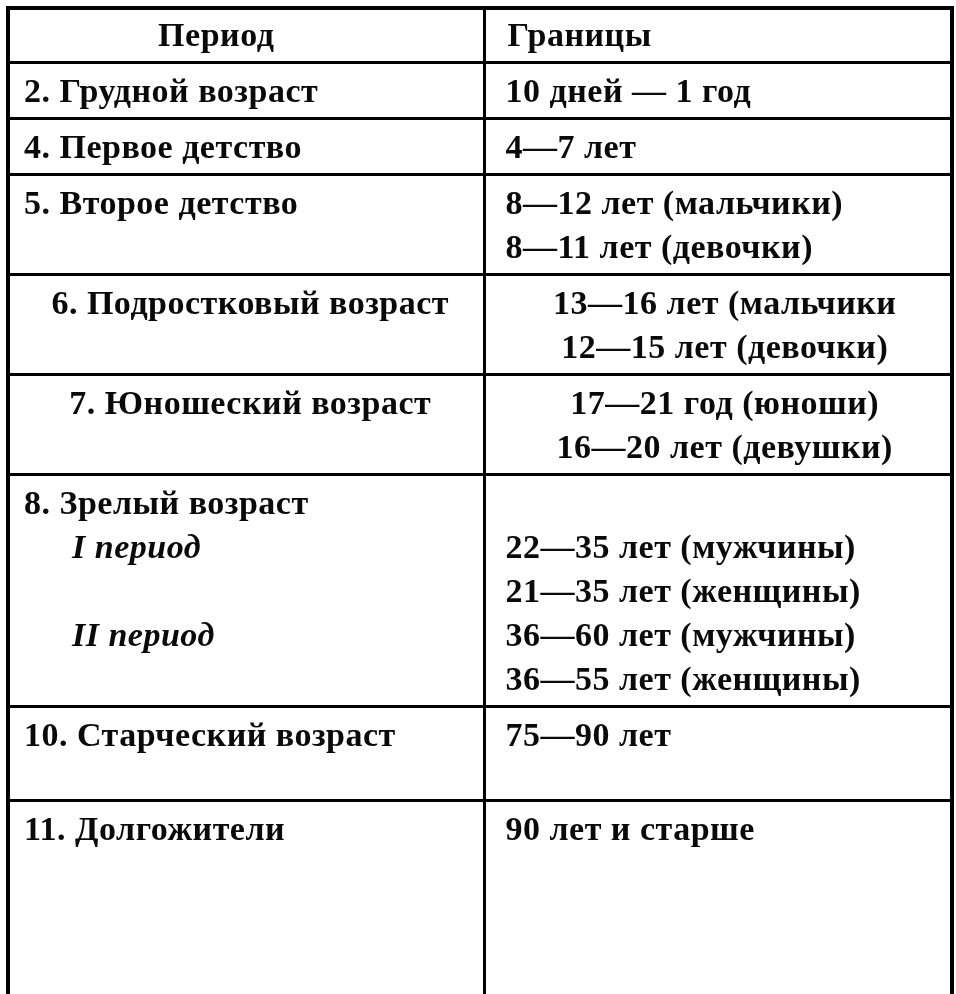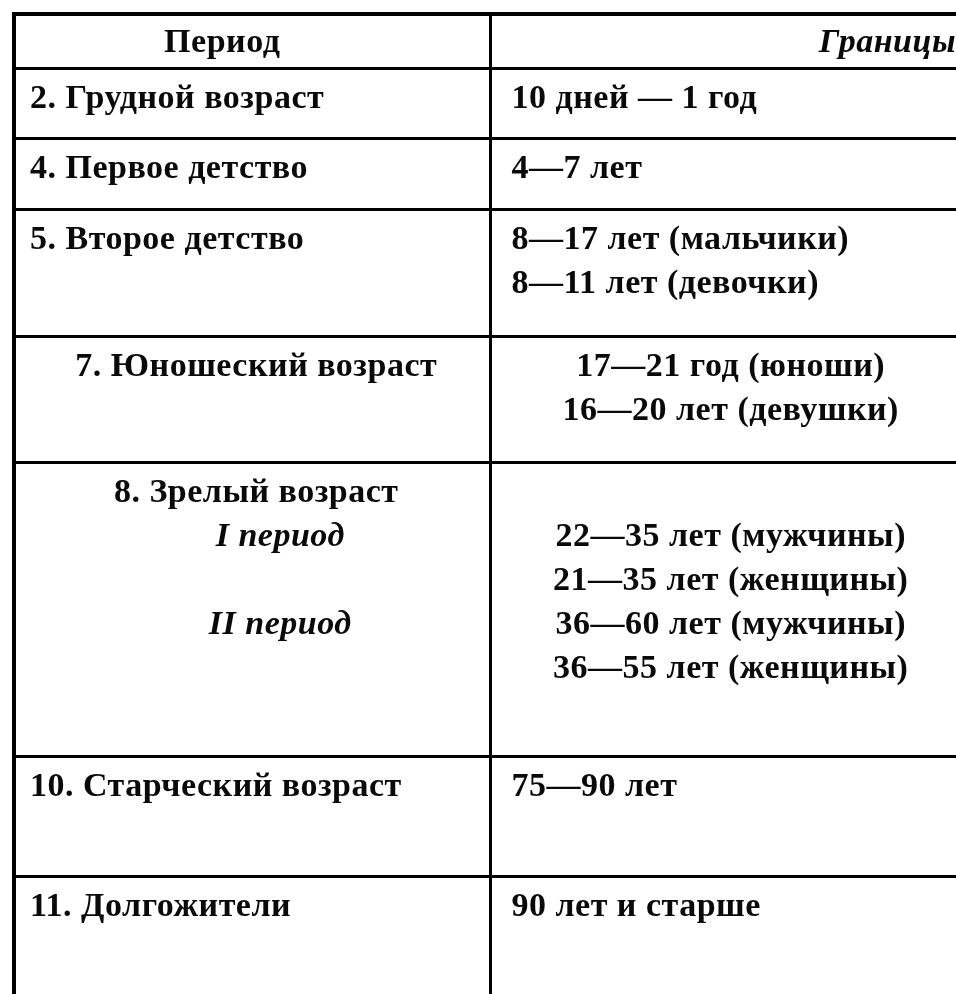--- a/index.html
+++ b/index.html
@@ -5,21 +5,21 @@
   html, body {
     margin: 0;
     padding: 0;
     background: #ffffff;
   }
   .page {
     width: 956px;
     height: 994px;
     background: #ffffff;
     box-sizing: border-box;
-    padding: 12px;
+    padding: 6px;
     font-family: "Liberation Serif", "DejaVu Serif", serif;
     color: #000;
   }
   table.age-table {
     width: 948px;
     height: 986px;
     border-collapse: collapse;
     table-layout: fixed;
     border: 4px solid #000;
   }
@@ -31,21 +31,21 @@
     letter-spacing: 0.5px;
     color: #0a0a0a;
     box-sizing: border-box;
   }
   thead th {
     height: 54px;
     vertical-align: middle;
     padding: 0;
   }
   th.h-period { text-align: center; padding-right: 60px; }
-  th.h-bounds { text-align: right; padding-left: 22px; font-style: italic; }
+  th.h-bounds { text-align: left; padding-left: 22px; }
   td {
     vertical-align: top;
     padding: 5px 6px 4px 14px;
   }
   td.bounds-cell { padding-left: 20px; }
   .line {
     min-height: 44px;
     line-height: 44px;
     white-space: nowrap;
   }
@@ -97,25 +97,34 @@
     <td class="bounds-cell">
             <div class="line">4—7 лет</div>
           </td>
   </tr>
 
   <tr class="data-row">
     <td class="period-cell">
             <div class="line">5. Второе детство</div>
           </td>
     <td class="bounds-cell">
-            <div class="line">8—17 лет (мальчики)</div>
+            <div class="line">8—12 лет (мальчики)</div>
             <div class="line">8—11 лет (девочки)</div>
           </td>
   </tr>
 
+  <tr class="data-row">
+    <td class="period-cell">
+            <div class="line">6. Подростковый возраст</div>
+          </td>
+    <td class="bounds-cell">
+            <div class="line">13—16 лет (мальчики</div>
+            <div class="line">12—15 лет (девочки)</div>
+          </td>
+  </tr>
 
   <tr class="data-row">
     <td class="period-cell">
             <div class="line">7. Юношеский возраст</div>
           </td>
     <td class="bounds-cell">
             <div class="line">17—21 год (юноши)</div>
             <div class="line">16—20 лет (девушки)</div>
           </td>
   </tr>

